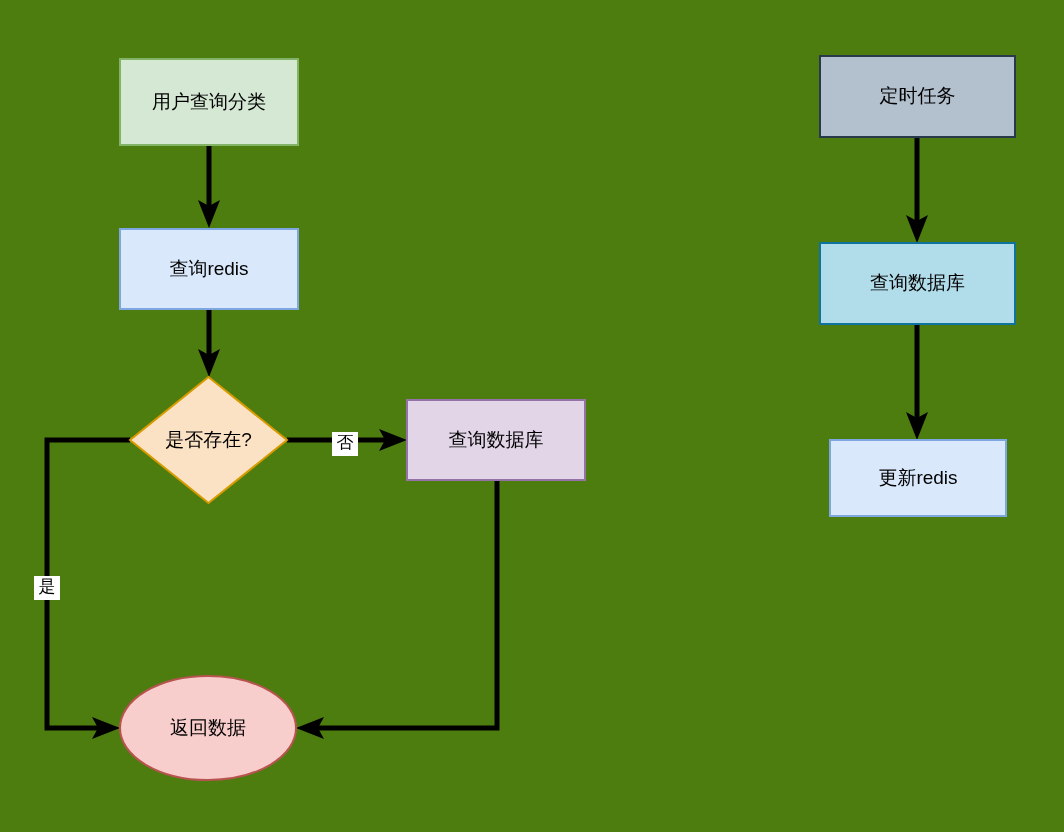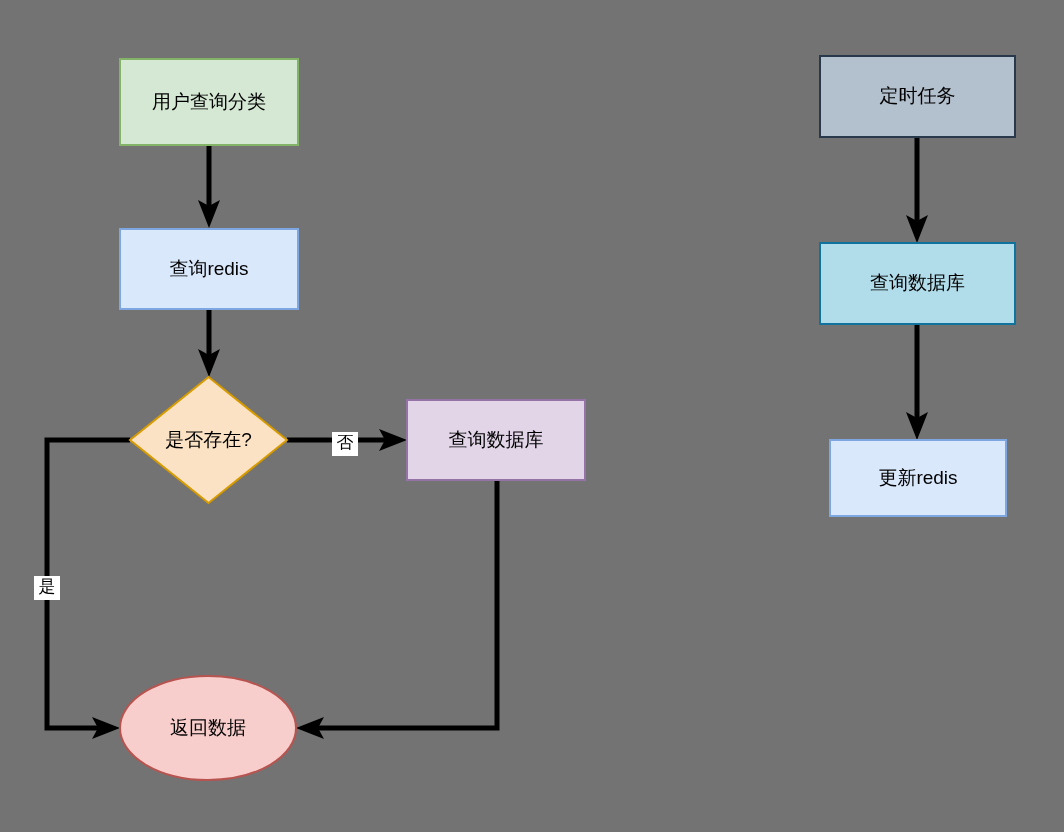--- a/index.html
+++ b/index.html
@@ -11,21 +11,21 @@
   body {
     width: 1064px;
     height: 832px;
     font-family: "Liberation Sans", "DejaVu Sans", sans-serif;
     overflow: hidden;
   }
   #diagram-canvas {
     position: relative;
     width: 1064px;
     height: 832px;
-    background: #737373;
+    background: #4d7c0f;
   }
   svg.flow-svg {
     position: absolute;
     left: 0;
     top: 0;
     width: 1064px;
     height: 832px;
   }
   .node-label {
     font-family: "Liberation Sans", "DejaVu Sans", sans-serif;

